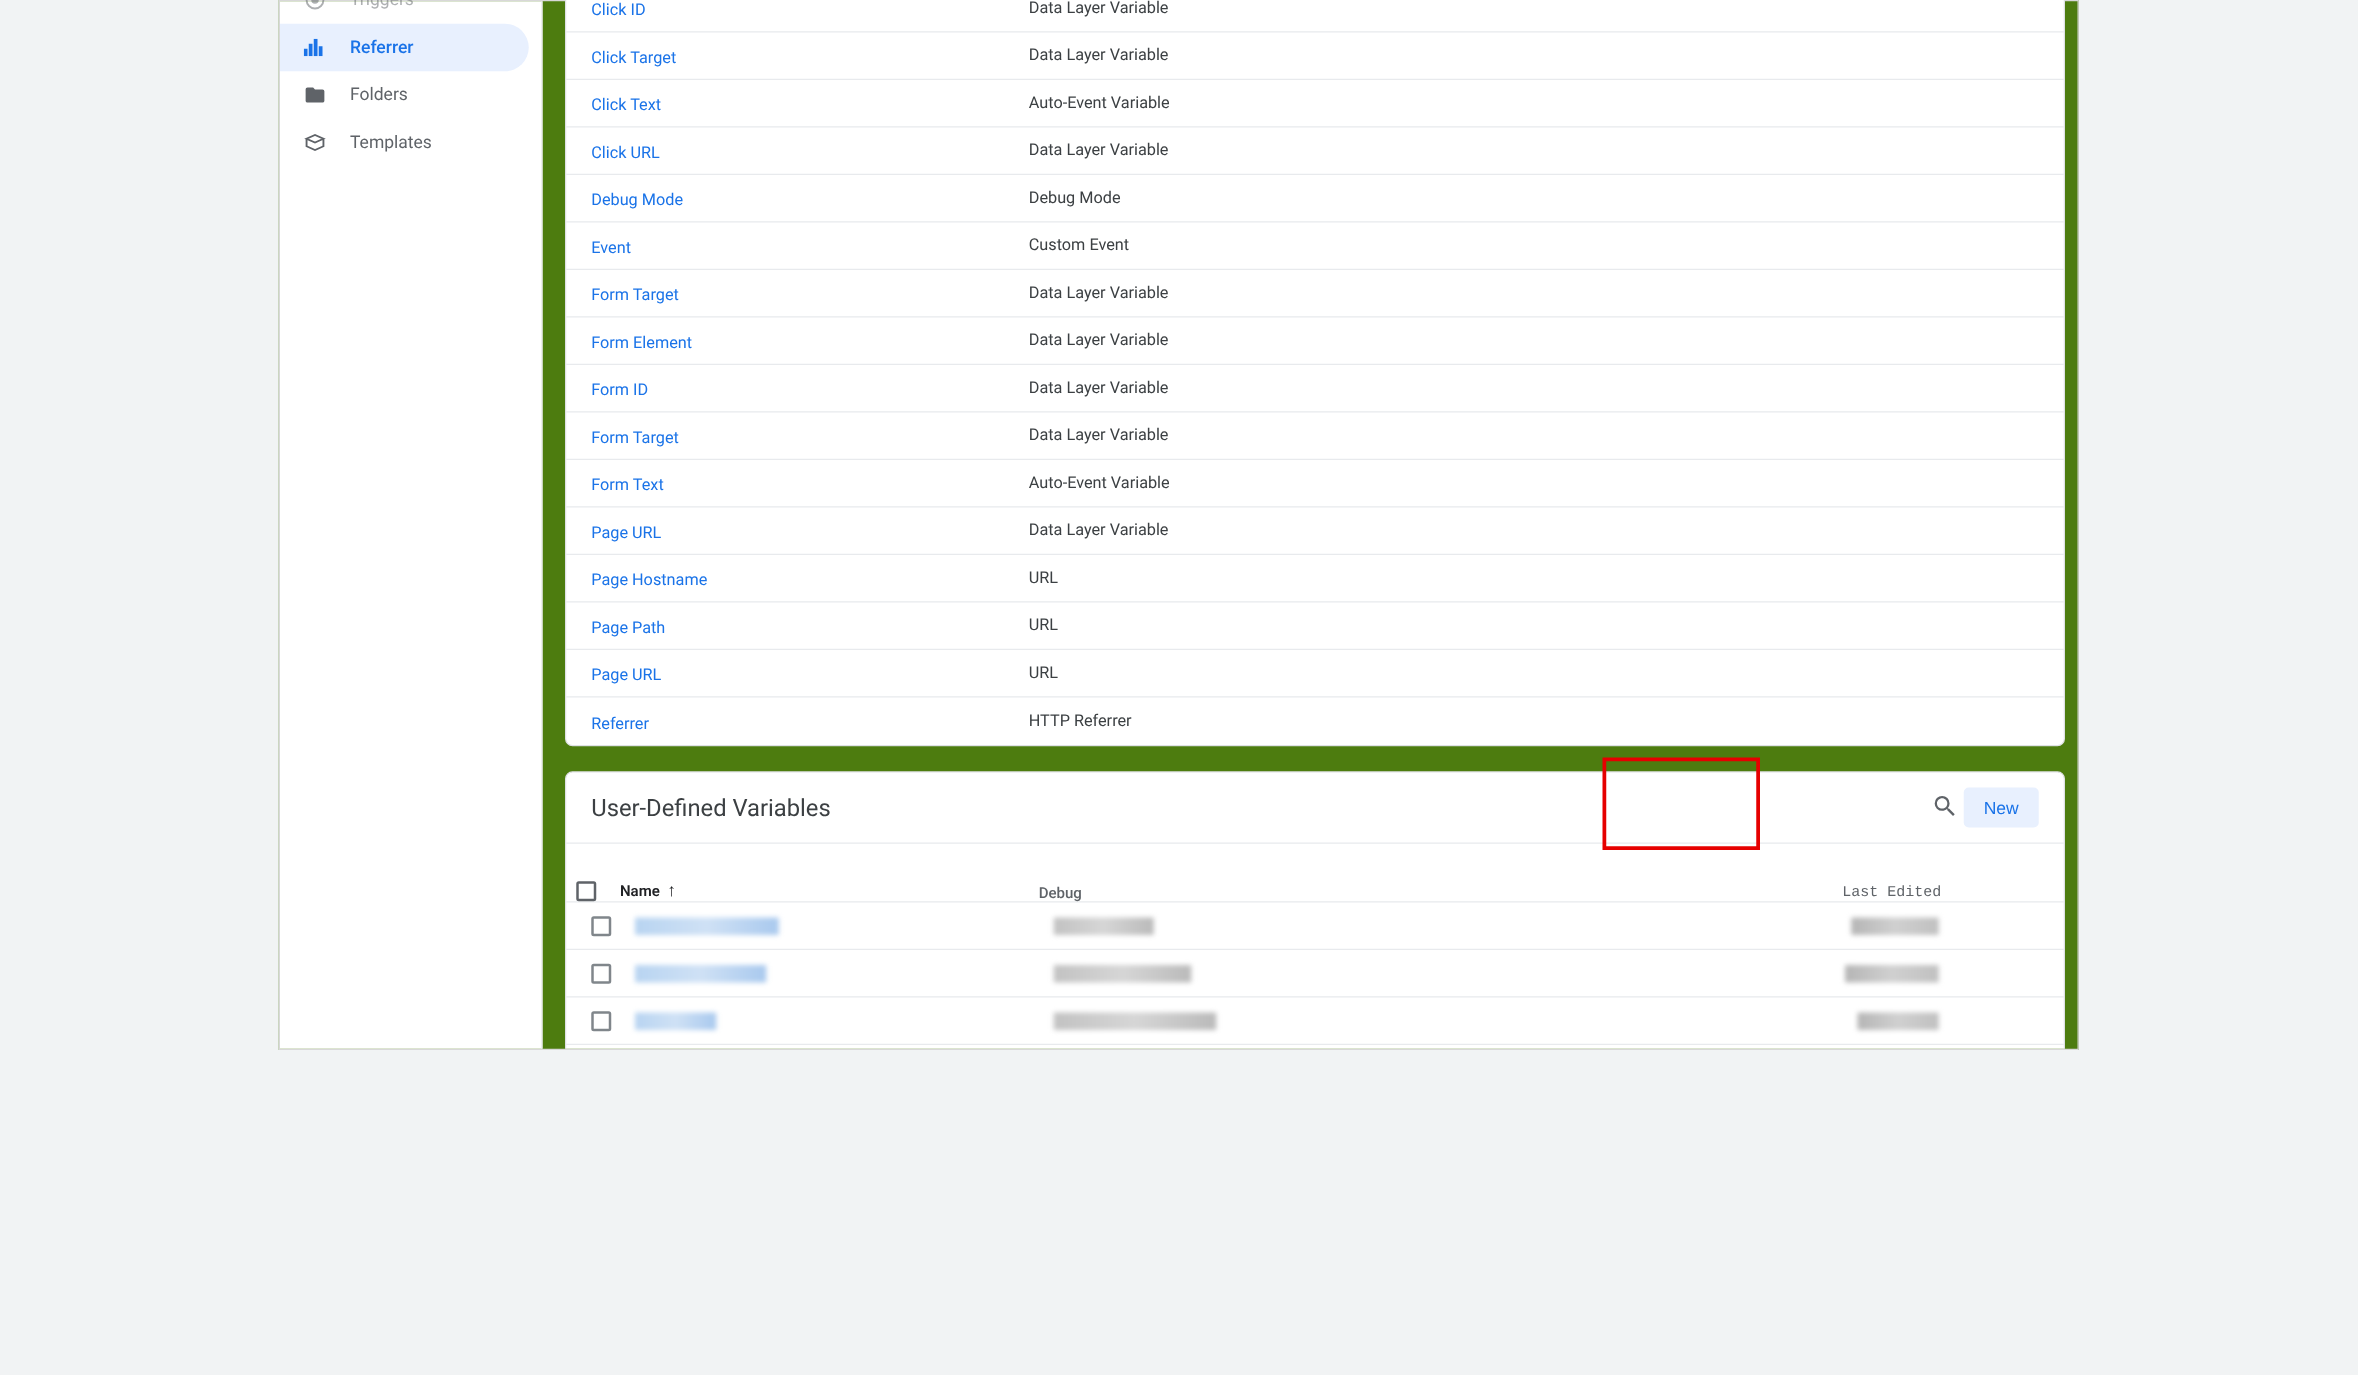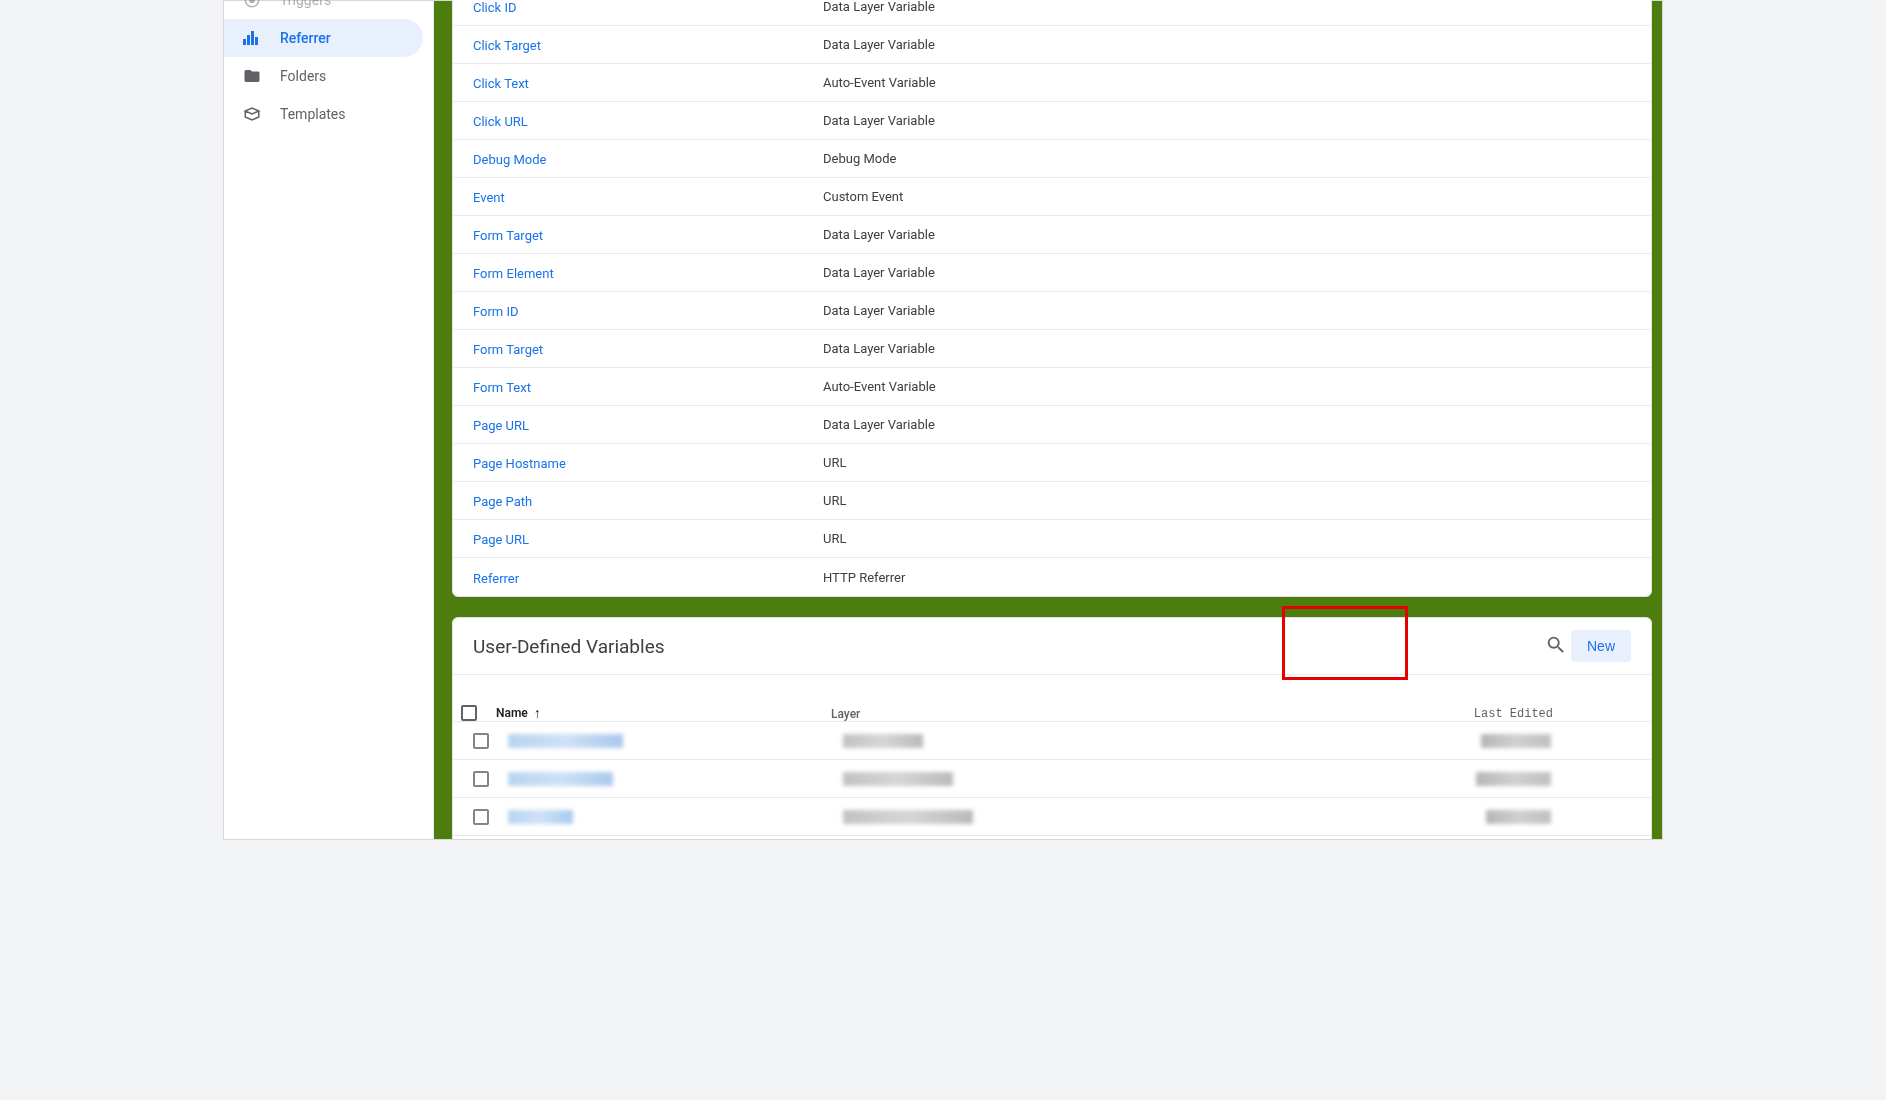--- a/index.html
+++ b/index.html
@@ -161,21 +161,21 @@
         </div>
       </div>
       <div class="udf-header-row">
         <div class="checkbox-cell">
             <div class="checkbox"></div>
           </div>
         <div class="udf-name-header">
             <span>Name</span>
             <span class="arrow-up">↑</span>
           </div>
-        <div class="udf-type-header">Layer</div>
+        <div class="udf-type-header">Debug</div>
         <div class="udf-edited-header">Last Edited</div>
       </div>
       <div id="udf-rows">
           <div class="udf-row">
             <div class="checkbox-cell">
               <div class="checkbox"></div>
             </div>
             <div style="width:335px;">
               <div class="blur-block blur-blue" style="width:115px"></div>
             </div>

